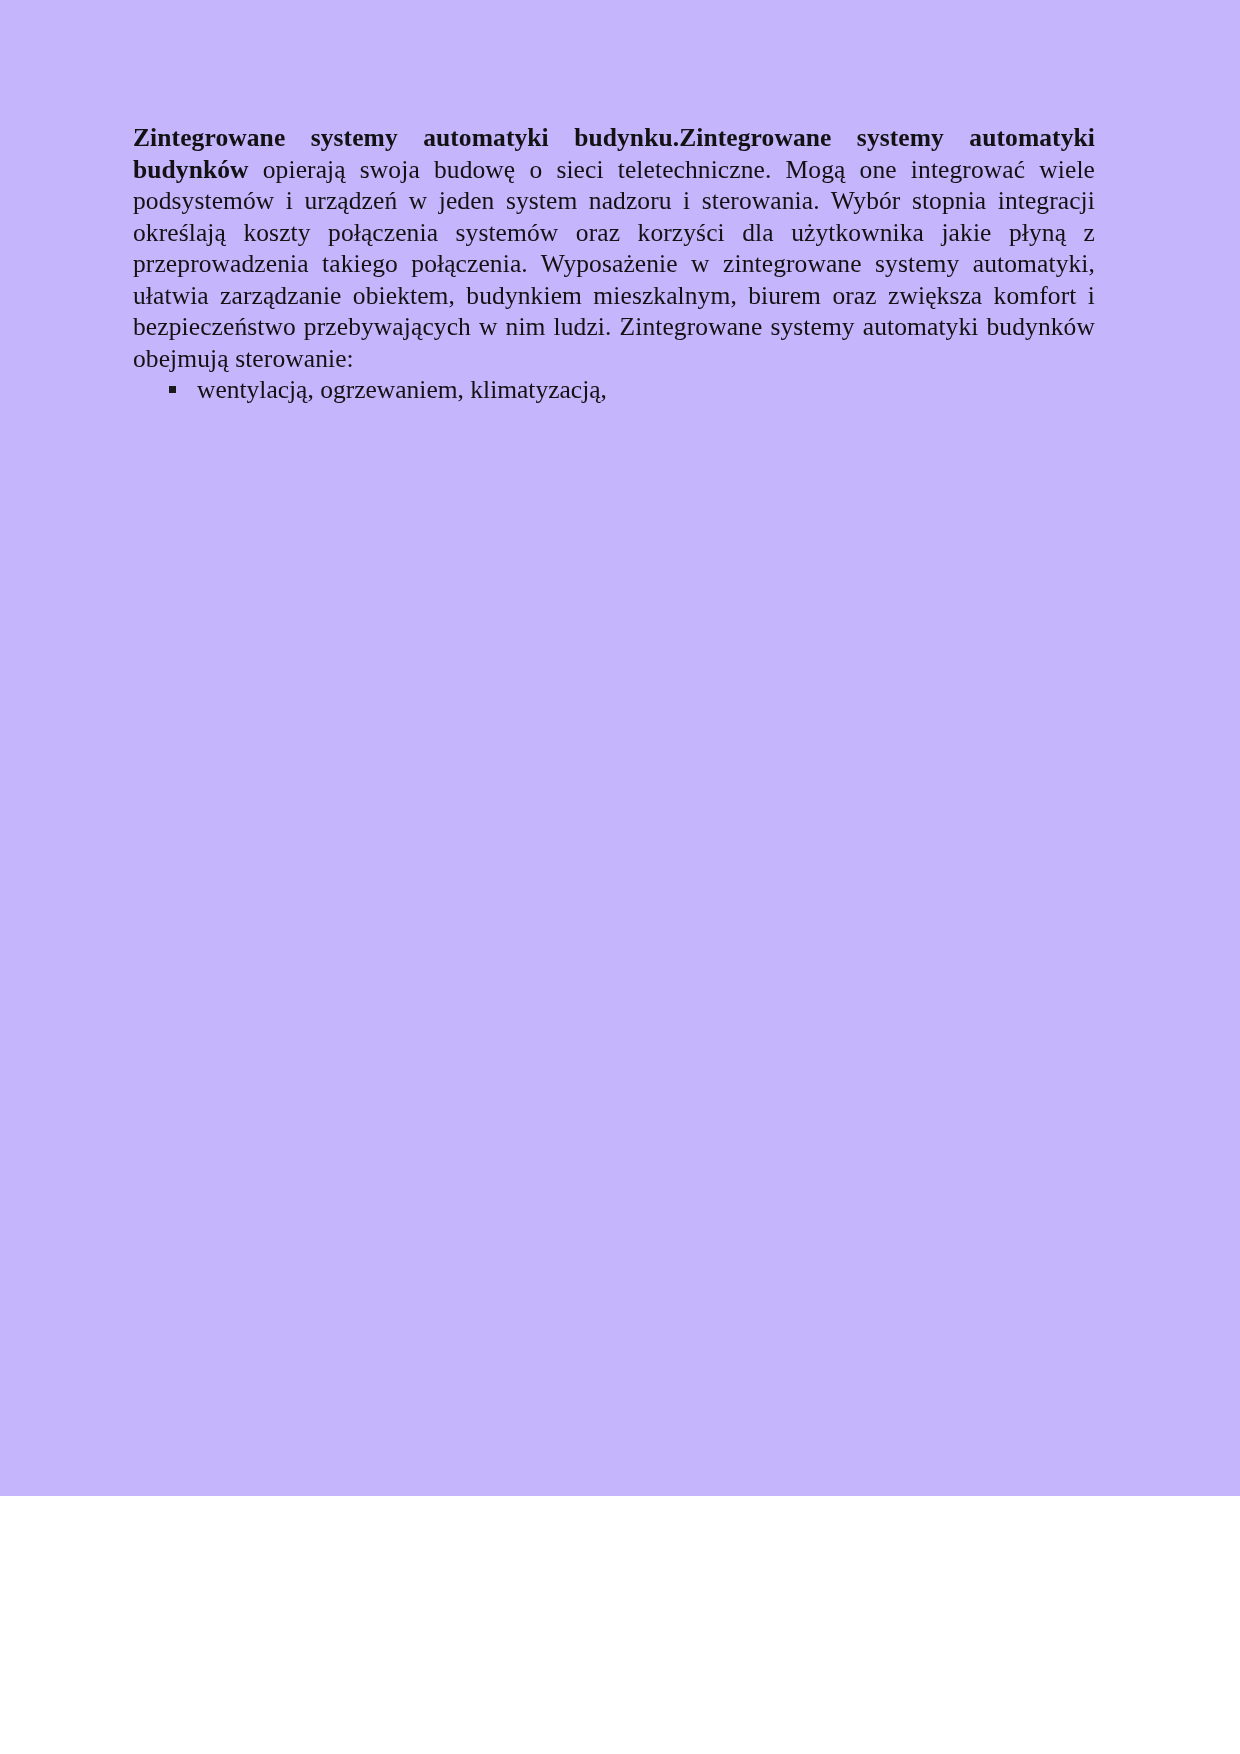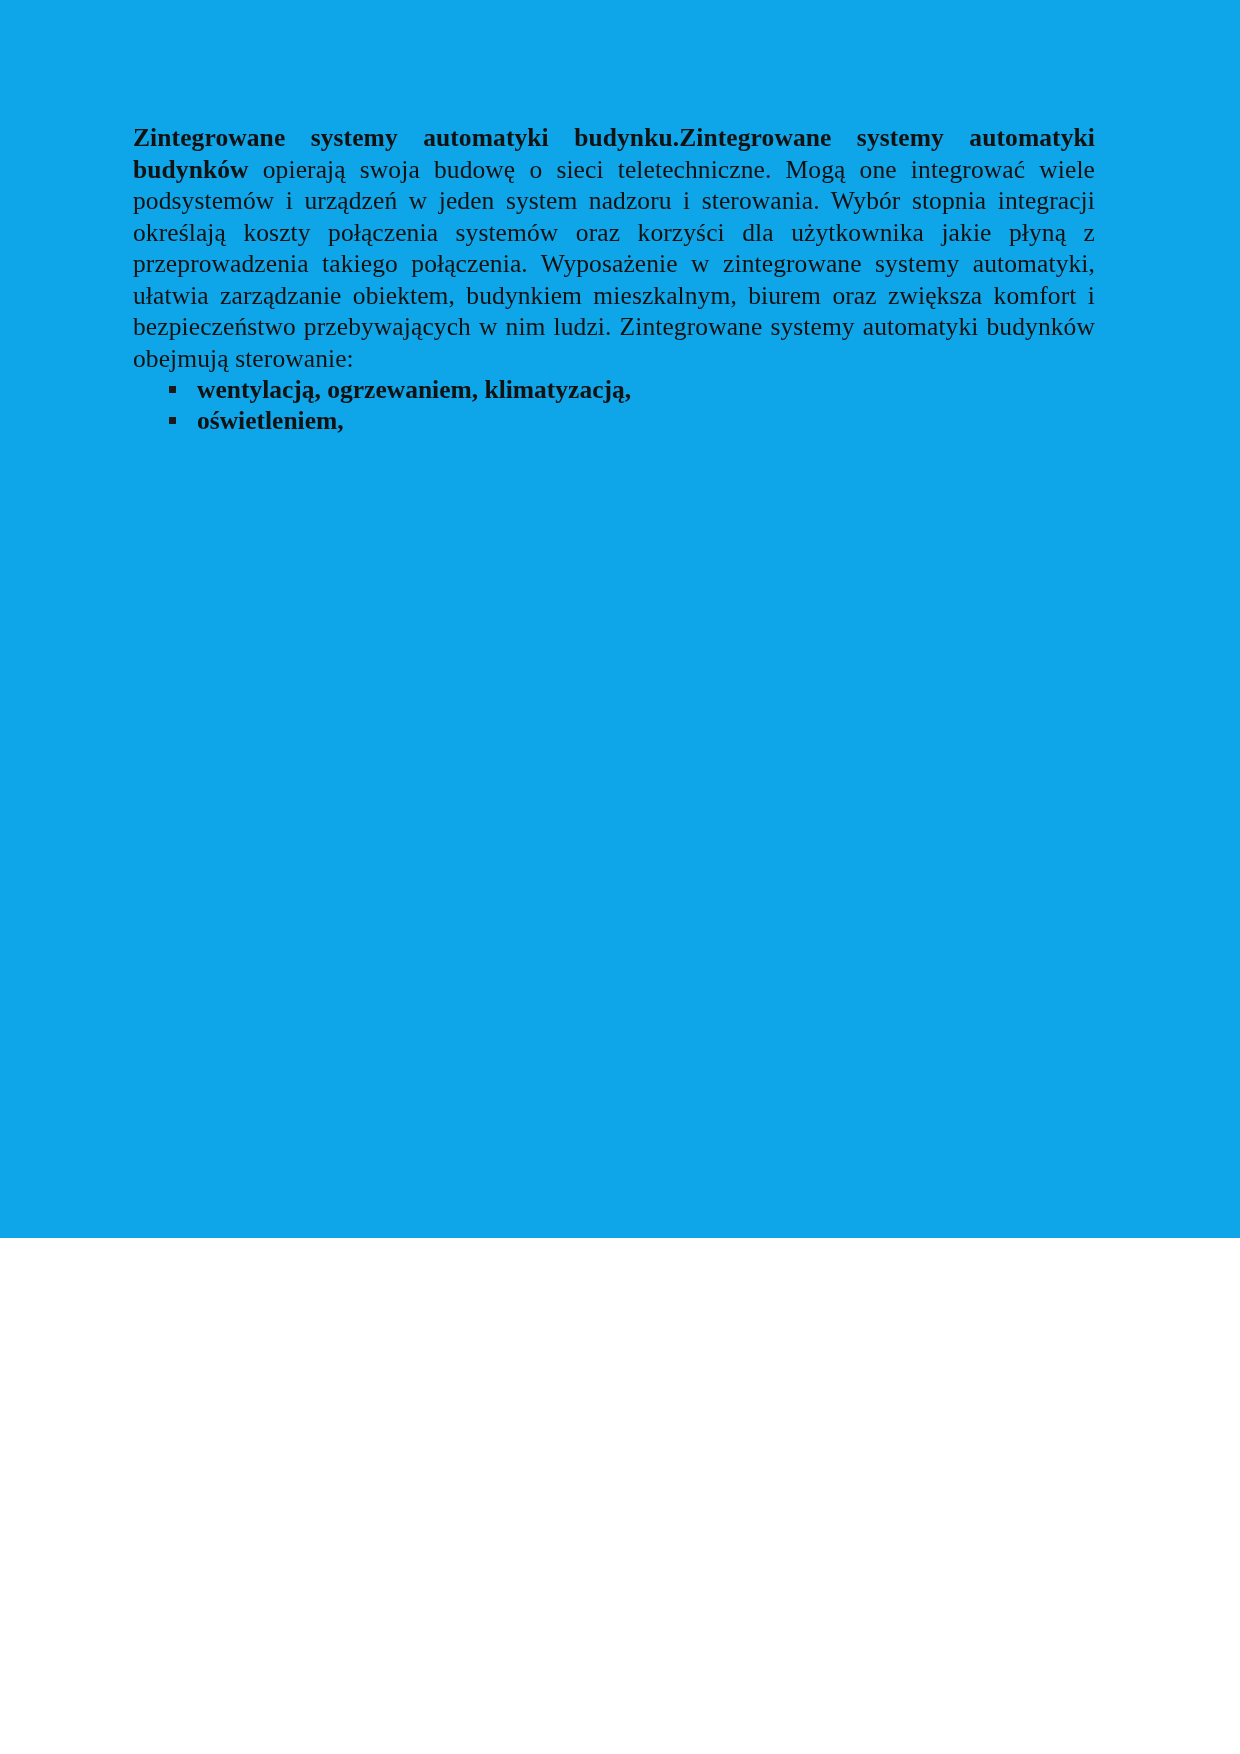--- a/index.html
+++ b/index.html
@@ -15,22 +15,22 @@
     font-family: "Liberation Serif", "DejaVu Serif", serif;
     color: #000000;
     overflow: hidden;
   }
 
   .page {
     position: absolute;
     left: 0;
     top: 0;
     width: 1240px;
-    height: 1238px;
-    background: #0ea5e9;
+    height: 1496px;
+    background: #c4b5fd;
   }
 
   .content {
     position: absolute;
     left: 133px;
     top: 122px;
     width: 962px;
   }
 
   .body-paragraph {
@@ -45,21 +45,20 @@
   }
 
   .body-paragraph .lead {
     font-weight: bold;
   }
 
   .bullet-list {
     list-style: none;
     margin: 0;
     padding: 0;
-    font-weight: bold;
   }
 
   .bullet-item {
     position: relative;
     margin: 0;
     padding-left: 64px;
     font-size: 25.5px;
     line-height: 31px;
     color: #121212;
     text-align: left;
@@ -98,20 +97,16 @@
 
   <div class="content">
 
     <p class="body-paragraph"><span class="lead">Zintegrowane systemy automatyki budynku.</span><span class="lead">Zintegrowane systemy automatyki budynków</span><span> opierają swoja budowę o sieci teletechniczne. Mogą one integrować wiele podsystemów i urządzeń w jeden system nadzoru i sterowania. Wybór stopnia integracji określają koszty połączenia systemów oraz korzyści dla użytkownika jakie płyną z przeprowadzenia takiego połączenia. Wyposażenie w zintegrowane systemy automatyki, ułatwia zarządzanie obiektem, budynkiem mieszkalnym, biurem oraz zwiększa komfort i bezpieczeństwo przebywających w nim ludzi. Zintegrowane systemy automatyki budynków obejmują sterowanie:</span></p>
 
     <ul class="bullet-list">
       <li class="bullet-item">
         <span class="bullet-marker"></span>
         <span class="bullet-text">wentylacją, ogrzewaniem, klimatyzacją,</span>
       </li>
-      <li class="bullet-item">
-        <span class="bullet-marker"></span>
-        <span class="bullet-text">oświetleniem,</span>
-      </li>
     </ul>
 
   </div>
 </div>
 
 </body></html>

